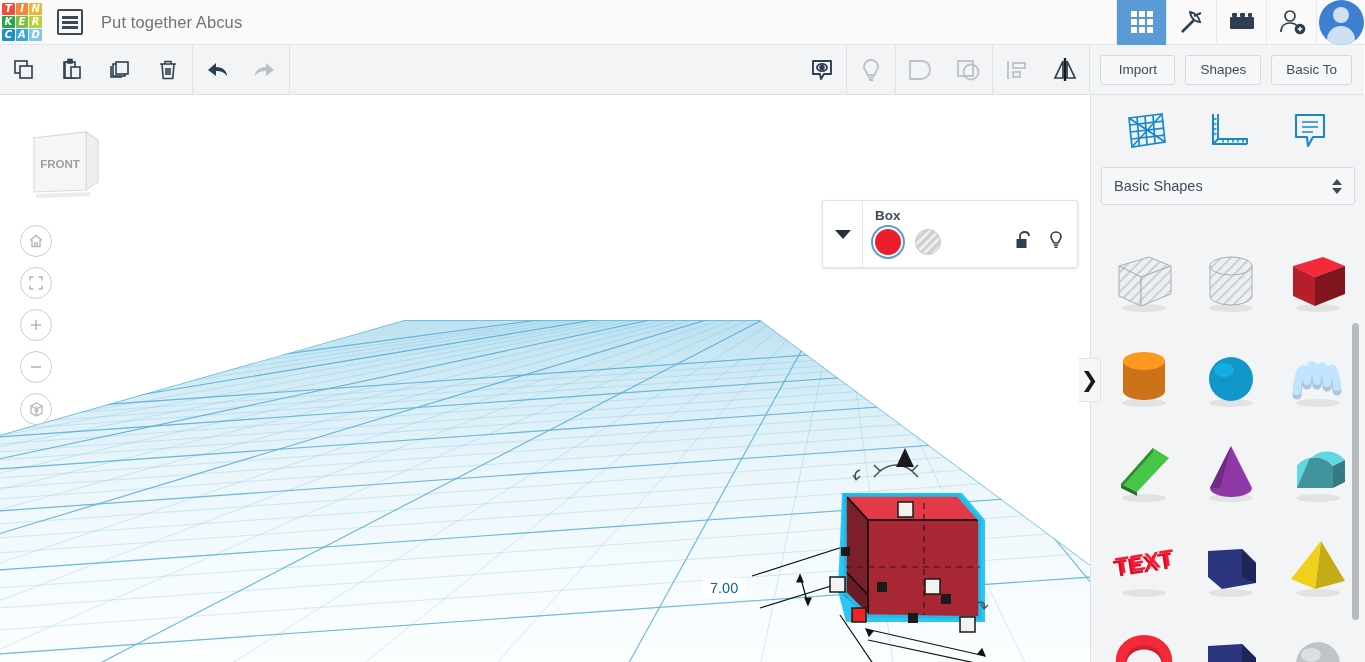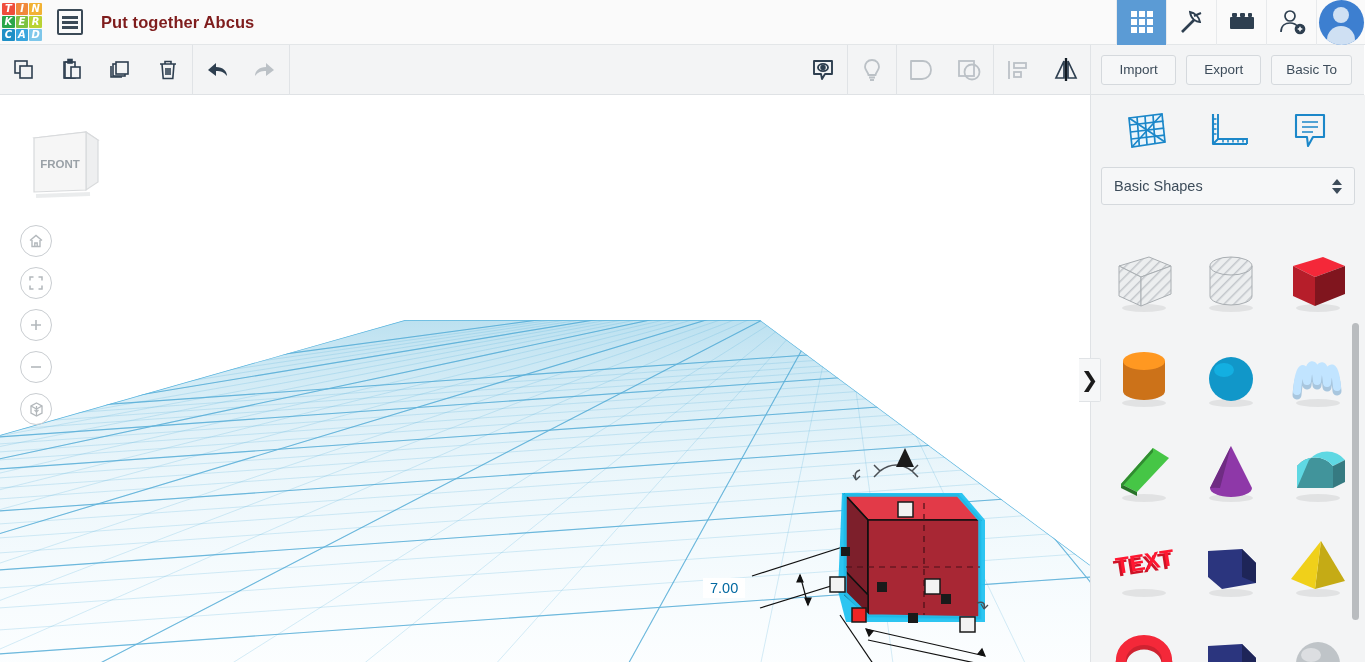--- a/index.html
+++ b/index.html
@@ -31,22 +31,22 @@
     width: 26px; height: 26px; margin-left: 12px;
     border: 2px solid #3b4a57; border-radius: 2px;
     display: flex; flex-direction: column; justify-content: center;
     gap: 2px; padding: 3px 3px;
   }
   .proj-icon span { display: block; height: 3px; background: #3b4a57; }
   .proj-icon span:nth-child(1) { width: 100%; }
   .proj-icon span:nth-child(2) { width: 100%; }
   .proj-icon span:nth-child(3) { width: 100%; }
   .proj-title {
-    margin-left: 18px; font-size: 16.5px; font-weight: bold;
-    color: #7f1d1d; letter-spacing: 0.1px;
+    margin-left: 18px; font-size: 16.5px; font-weight: normal;
+    color: #737373; letter-spacing: 0.1px;
   }
   .topright { margin-left: auto; display: flex; height: 45px; align-items: stretch; }
   .tr-btn {
     width: 50px; display: flex; align-items: center; justify-content: center;
     border-left: 1px solid #e8eaec; cursor: pointer;
   }
   .tr-btn.active { background: #5b9bd5; }
   .avatar-wrap {
     width: 49px; display: flex; align-items: center; justify-content: center;
     border-left: 1px solid #e8eaec;
@@ -344,21 +344,21 @@
           <path d="M12 5 L12 22 L4 22 Z" fill="none" stroke="#2e3f50" stroke-width="1.7"></path>
           <path d="M16 5 L16 22 L24 22 Z" fill="none" stroke="#2e3f50" stroke-width="1.7"></path>
           <path d="M14 2 V25" stroke="#121b24" stroke-width="2.3"></path>
         </svg>
       </div>
     </div>
     <div class="tsep"></div>
 
     <div class="txtbtn-wrap">
       <div class="txtbtn">Import</div>
-      <div class="txtbtn">Export</div>
+      <div class="txtbtn">Shapes</div>
       <div class="txtbtn">Basic To</div>
     </div>
   </div>
 
   <div class="canvas">
 
     <svg class="grid-svg" width="1090" height="567">
       <defs>
         <clipPath id="planeclip">
           <polygon points="405,225 760,225 1090,470 1090,567 0,567 0,340"></polygon>
@@ -545,20 +545,48 @@
       </div>
       <div class="navbtn">
         <svg width="17" height="17" viewBox="0 0 17 17" fill="none" stroke="#b3b8bc" stroke-width="1.3">
           <path d="M8.5 2 L14 5 V12 L8.5 15 L3 12 V5 Z"></path>
           <path d="M3 5 L8.5 8 L14 5 M8.5 8 V15"></path>
           <path d="M8.5 5 V11 M6.5 9 L8.5 11 L10.5 9" stroke-width="1.2"></path>
         </svg>
       </div>
     </div>
 
+    <div class="shape-panel">
+      <div class="sp-caret">
+        <svg width="18" height="12" viewBox="0 0 18 12">
+            <polygon points="1,2 17,2 9,11" fill="#23303c"></polygon>
+          </svg>
+      </div>
+      <div class="sp-body">
+        <div class="sp-title">Box</div>
+        <div class="sp-row">
+          <div class="swatch-solid"></div>
+          <div class="swatch-hole"></div>
+          <div class="sp-icons">
+            <span>
+              <svg width="18" height="20" viewBox="0 0 18 20" fill="none" stroke="#2e3f50" stroke-width="1.8">
+                <path d="M5 9 V6 C5 3.5 7 2 9.5 2 C12 2 14 3.5 14 6"></path>
+                <rect x="1.5" y="9" width="10" height="9" fill="#2e3f50" stroke="none"></rect>
+              </svg>
+            </span>
+            <span>
+              <svg width="18" height="20" viewBox="0 0 18 20" fill="none" stroke="#2e3f50" stroke-width="1.6">
+                <path d="M9 2 C5.8 2 4 4.5 4 7 C4 9.2 6.2 10.5 6.6 12.8 H11.4 C11.8 10.5 14 9.2 14 7 C14 4.5 12.2 2 9 2 Z"></path>
+                <path d="M6.8 15 H11.2 M7.5 17.2 H10.5"></path>
+              </svg>
+            </span>
+          </div>
+        </div>
+      </div>
+    </div>
   </div>
 
   <div class="collapse-tab">❯</div>
 
   <div class="rpanel">
     <div class="rp-tabs">
       <div class="rp-tab">
         <svg width="44" height="42" viewBox="0 0 44 42" fill="none" stroke="#1b87c9" stroke-width="1.7">
           <polygon points="5,8 38,4 41,32 8,37" fill="#eaf5fc"></polygon>
           <path d="M5,8 L41,32 M38,4 L8,37"></path>

